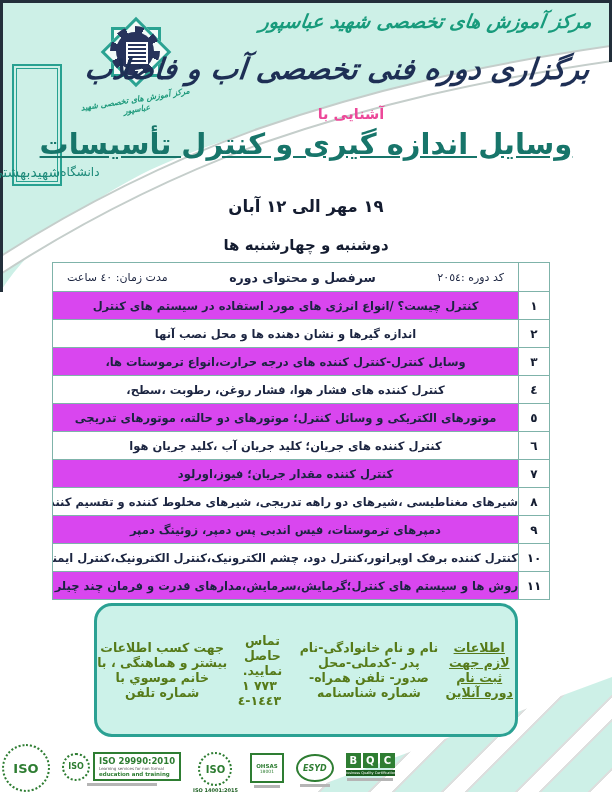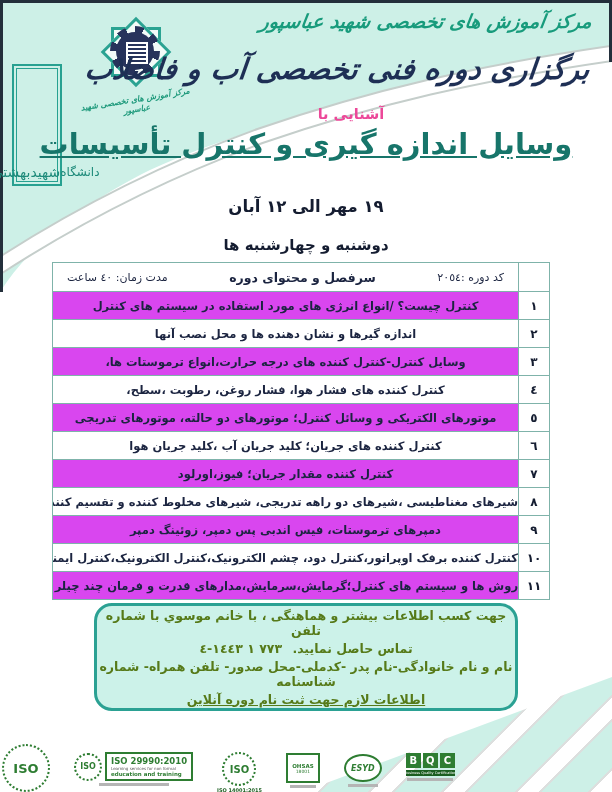--- a/index.html
+++ b/index.html
@@ -50,28 +50,28 @@
   td.topic{text-align:center;font-size:11.5px;font-weight:bold;color:#1b2440;
       white-space:nowrap;overflow:hidden;}
   tr.thead td{background:#fff;height:28px;}
   .thead-flex{display:flex;direction:rtl;justify-content:space-between;align-items:center;
       padding:0 14px;font-size:11px;color:#1b2440;}
   .thead-title{font-weight:900;font-size:12.5px;}
   tr.r-mint td{background:#d946ef;}
   tr.r-white td{background:#ffffff;}
   tr.r-mint td.num,tr.r-white td.num{background:#fff;}
   
-  .contact{position:absolute;left:94px;top:603px;width:424px;height:108px;box-sizing:border-box;
+  .contact{position:absolute;left:94px;top:603px;width:424px;height:134px;box-sizing:border-box;
       border:3px solid #2ba193;border-radius:18px;background:#ccf2e9;z-index:2;
-      display:flex;flex-direction:column;justify-content:center;align-items:center;gap:3px;}
+      display:flex;justify-content:center;align-items:center;gap:3px;}
   .contact .ln{direction:rtl;text-align:center;color:#567a19;font-size:12.5px;font-weight:bold;}
   .contact .underl{text-decoration:underline;}
   .phone-num{display:inline-block;margin-right:6px;direction:rtl;}
   
-  .certs{position:absolute;left:2px;top:744px;display:flex;align-items:flex-start;gap:24px;z-index:2;}
+  .certs{position:absolute;left:2px;top:744px;display:flex;align-items:flex-start;gap:12px;z-index:2;}
   .iso-ring{border-radius:50%;border:2px dotted #2e7d32;display:flex;align-items:center;
       justify-content:center;color:#2e7d32;font-weight:900;background:#fff;}
   .cert{display:flex;flex-direction:column;align-items:center;}
   .cert .detail{font-size:7.5px;font-weight:bold;color:#1b5e20;margin-top:1px;white-space:nowrap;}
   .cap-bar{height:3px;background:#b5b5b5;margin-top:2px;}
   .iso-box{border:2px solid #2e7d32;padding:2px 4px;display:flex;flex-direction:column;
       align-items:flex-start;background:#fff;}
   .iso-box .t{font-size:8.5px;font-weight:900;color:#2e7d32;white-space:nowrap;}
   .iso-box .s1{font-size:4px;color:#555;white-space:nowrap;}
   .iso-box .s2{font-size:5.5px;font-weight:bold;color:#2e7d32;white-space:nowrap;}

